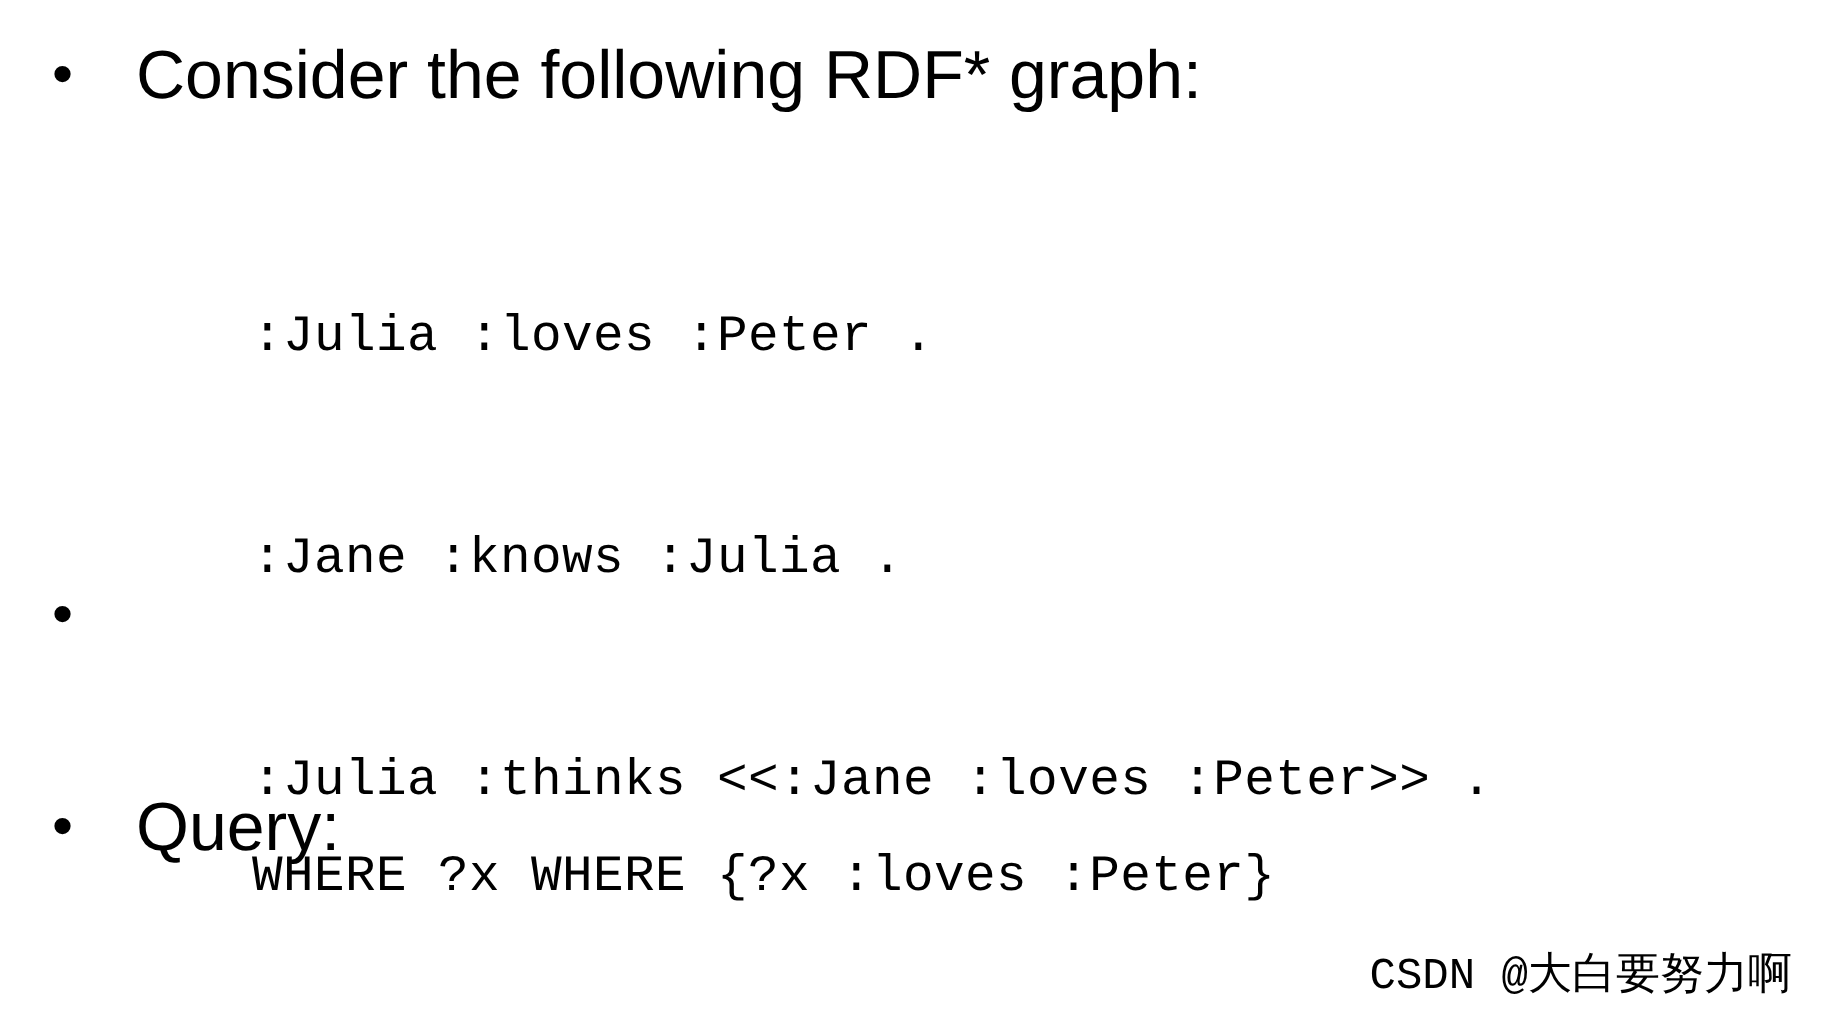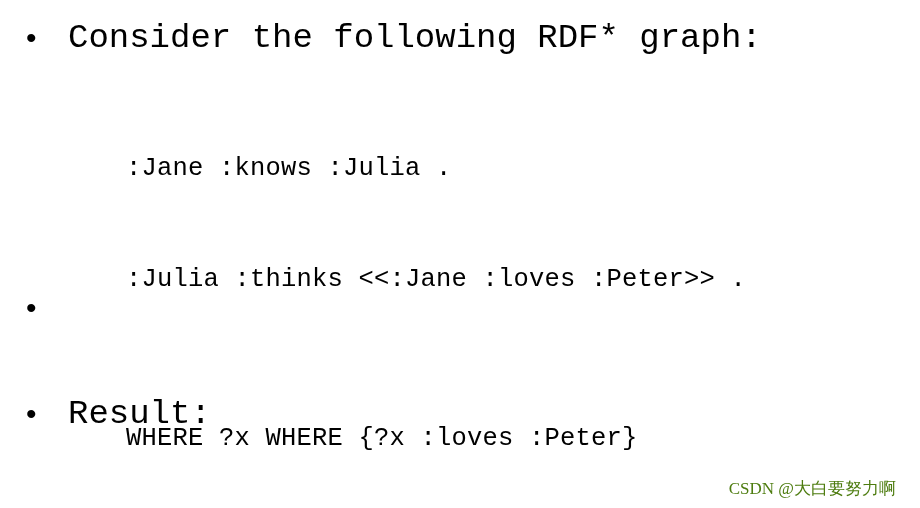--- a/index.html
+++ b/index.html
@@ -34,21 +34,21 @@
     width: 46px;
     flex: 0 0 46px;
     font-size: 30px;
     line-height: 40px;
     color: #000000;
     text-align: left;
     padding-left: 4px;
     box-sizing: border-box;
   }
   .bullet-text {
-    font-family: Liberation Mono, monospace;
+    font-family: Liberation Sans, sans-serif;
     font-size: 34px;
     line-height: 40px;
     color: #000000;
     white-space: pre;
     letter-spacing: 0px;
   }
 
   #bullet-consider { top: 18px; }
   #bullet-query    { top: 288px; }
   #bullet-result   { top: 394px; }
@@ -71,54 +71,55 @@
 
   #graph-code  { top: 76px; }
   #query-code  { top: 346px; font-size: 25.5px; }
   #result-code { top: 450px; font-size: 25.5px; }
 
   
   .watermark {
     position: absolute;
     right: 24px;
     bottom: 8px;
-    font-family: Liberation Serif, serif;
-    font-size: 17px;
+    font-family: Liberation Mono, monospace;
+    font-size: 22px;
     line-height: 22px;
-    color: #4d7c0f;
+    color: #000000;
     white-space: pre;
     user-select: none;
   }
 </style>
 </head>
 <body>
 
 <div class="slide">
 
   <div class="bullet-row" id="bullet-consider">
     <span class="bullet-mark">•</span>
     <span class="bullet-text">Consider the following RDF* graph:</span>
   </div>
 
   <div class="code-block" id="graph-code">
+    <span class="code-line">:Julia :loves :Peter .</span>
     <span class="code-line">:Jane :knows :Julia .</span>
     <span class="code-line">:Julia :thinks &lt;&lt;:Jane :loves :Peter&gt;&gt; .</span>
   </div>
 
   <div class="bullet-row" id="bullet-query">
     <span class="bullet-mark">•</span>
   </div>
 
   <div class="code-block" id="query-code">
     <span class="code-line">WHERE ?x WHERE {?x :loves :Peter}</span>
   </div>
 
   <div class="bullet-row" id="bullet-result">
     <span class="bullet-mark">•</span>
-    <span class="bullet-text">Result:</span>
+    <span class="bullet-text">Query:</span>
   </div>
 
   <div class="code-block" id="result-code">
     
   </div>
 
   <div class="watermark">CSDN @大白要努力啊</div>
 
 </div>
 

